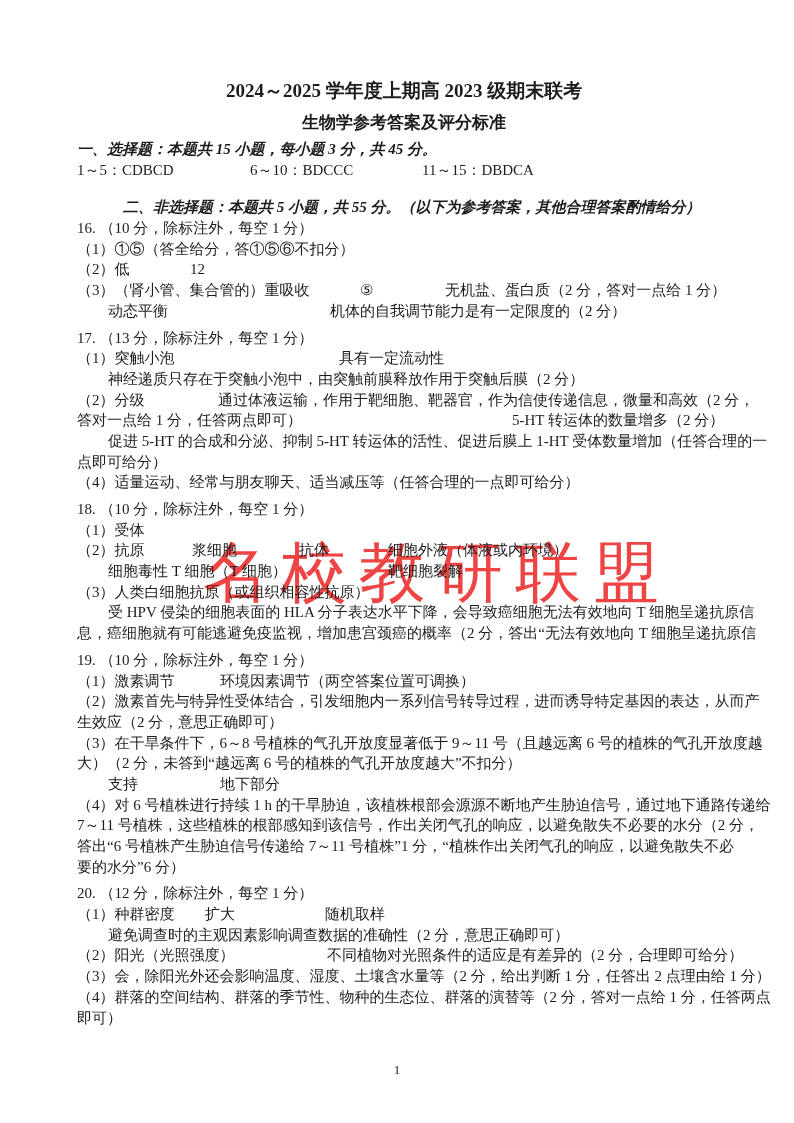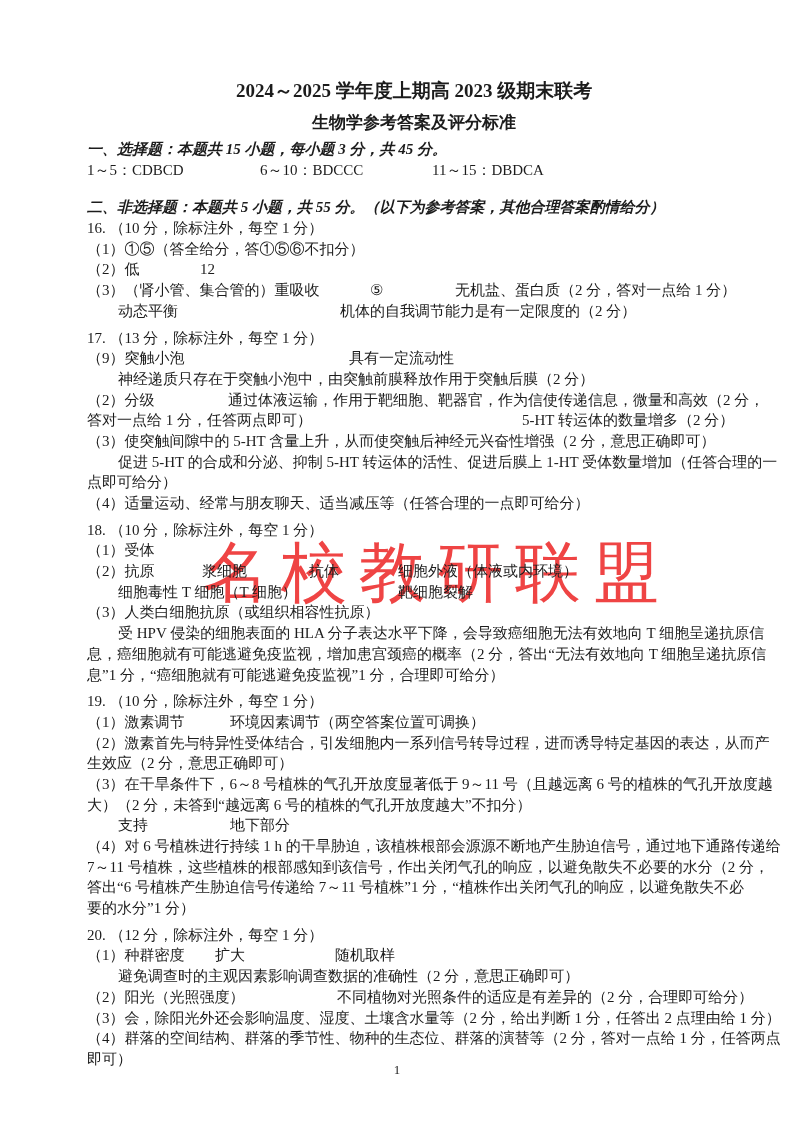--- a/index.html
+++ b/index.html
@@ -5,29 +5,29 @@
   html,body{margin:0;padding:0;background:#e8e8e8;}
   .page{
     position:relative;width:794px;height:1123px;margin:0 auto;background:#ffffff;
     overflow:hidden;font-family:"Liberation Serif","DejaVu Serif",serif;color:#1c1c1c;
   }
   .watermark{
     position:absolute;left:203px;top:528px;z-index:0;
     font-size:66px;letter-spacing:12px;color:#ef4444;white-space:nowrap;
     font-family:"Liberation Serif","DejaVu Serif",serif;
   }
-  .content{position:absolute;left:87px;top:76px;width:654px;z-index:1;}
+  .content{position:absolute;left:77px;top:76px;width:654px;z-index:1;}
   .title1{text-align:center;font-weight:bold;font-size:19px;line-height:30px;white-space:nowrap;}
   .title2{text-align:center;font-weight:bold;font-size:17px;line-height:33px;white-space:nowrap;}
   .line{font-size:15px;line-height:20.7px;height:20.7px;white-space:nowrap;}
   .bold{font-weight:bold;font-style:italic;}
   .seg{display:inline-block;box-sizing:border-box;vertical-align:top;}
   .pind{padding-left:31px;}
   .qhead{margin-top:6px;}
-  .sgap{margin-top:17px;}
+  .sgap{margin-top:17px;margin-left:46px;}
   .footer{position:absolute;left:0;right:0;top:1062px;text-align:center;
     font-size:13px;color:#1c1c1c;z-index:1;}
 </style>
 </head>
 <body>
 
 <div class="page">
 
   <div class="watermark">名校教研联盟</div>
 
@@ -41,49 +41,47 @@
 
     <div class="line bold sgap">二、非选择题：本题共 5 小题，共 55 分。（以下为参考答案，其他合理答案酌情给分）</div>
 
     <div class="line">16. （10 分，除标注外，每空 1 分）</div>
     <div class="line">（1）①⑤（答全给分，答①⑤⑥不扣分）</div>
     <div class="line"><span class="seg" style="width:113px">（2）低</span><span class="seg">12</span></div>
     <div class="line"><span class="seg" style="width:283px">（3）（肾小管、集合管的）重吸收</span><span class="seg" style="width:85px">⑤</span><span class="seg">无机盐、蛋白质（2 分，答对一点给 1 分）</span></div>
     <div class="line"><span class="seg pind" style="width:253px">动态平衡</span><span class="seg">机体的自我调节能力是有一定限度的（2 分）</span></div>
 
     <div class="line qhead">17. （13 分，除标注外，每空 1 分）</div>
-    <div class="line"><span class="seg" style="width:262px">（9）突触小泡</span><span class="seg">具有一定流动性</span></div>
+    <div class="line"><span class="seg" style="width:262px">（1）突触小泡</span><span class="seg">具有一定流动性</span></div>
     <div class="line pind">神经递质只存在于突触小泡中，由突触前膜释放作用于突触后膜（2 分）</div>
     <div class="line"><span class="seg" style="width:141px">（2）分级</span><span class="seg">通过体液运输，作用于靶细胞、靶器官，作为信使传递信息，微量和高效（2 分，</span></div>
     <div class="line"><span class="seg" style="width:435px">答对一点给 1 分，任答两点即可）</span><span class="seg">5-HT 转运体的数量增多（2 分）</span></div>
-    <div class="line">（3）使突触间隙中的 5-HT 含量上升，从而使突触后神经元兴奋性增强（2 分，意思正确即可）</div>
     <div class="line pind">促进 5-HT 的合成和分泌、抑制 5-HT 转运体的活性、促进后膜上 1-HT 受体数量增加（任答合理的一</div>
     <div class="line">点即可给分）</div>
     <div class="line">（4）适量运动、经常与朋友聊天、适当减压等（任答合理的一点即可给分）</div>
 
     <div class="line qhead">18. （10 分，除标注外，每空 1 分）</div>
     <div class="line">（1）受体</div>
     <div class="line"><span class="seg" style="width:115px">（2）抗原</span><span class="seg" style="width:107px">浆细胞</span><span class="seg" style="width:89px">抗体</span><span class="seg">细胞外液（体液或内环境）</span></div>
     <div class="line"><span class="seg pind" style="width:311px">细胞毒性 T 细胞（T 细胞）</span><span class="seg">靶细胞裂解</span></div>
     <div class="line">（3）人类白细胞抗原（或组织相容性抗原）</div>
     <div class="line pind">受 HPV 侵染的细胞表面的 HLA 分子表达水平下降，会导致癌细胞无法有效地向 T 细胞呈递抗原信</div>
     <div class="line">息，癌细胞就有可能逃避免疫监视，增加患宫颈癌的概率（2 分，答出“无法有效地向 T 细胞呈递抗原信</div>
-    <div class="line">息”1 分，“癌细胞就有可能逃避免疫监视”1 分，合理即可给分）</div>
 
     <div class="line qhead">19. （10 分，除标注外，每空 1 分）</div>
     <div class="line"><span class="seg" style="width:143px">（1）激素调节</span><span class="seg">环境因素调节（两空答案位置可调换）</span></div>
     <div class="line">（2）激素首先与特异性受体结合，引发细胞内一系列信号转导过程，进而诱导特定基因的表达，从而产</div>
     <div class="line">生效应（2 分，意思正确即可）</div>
     <div class="line">（3）在干旱条件下，6～8 号植株的气孔开放度显著低于 9～11 号（且越远离 6 号的植株的气孔开放度越</div>
     <div class="line">大）（2 分，未答到“越远离 6 号的植株的气孔开放度越大”不扣分）</div>
     <div class="line"><span class="seg pind" style="width:143px">支持</span><span class="seg">地下部分</span></div>
     <div class="line">（4）对 6 号植株进行持续 1 h 的干旱胁迫，该植株根部会源源不断地产生胁迫信号，通过地下通路传递给</div>
     <div class="line">7～11 号植株，这些植株的根部感知到该信号，作出关闭气孔的响应，以避免散失不必要的水分（2 分，</div>
     <div class="line">答出“6 号植株产生胁迫信号传递给 7～11 号植株”1 分，“植株作出关闭气孔的响应，以避免散失不必</div>
-    <div class="line">要的水分”1 分）</div>
+    <div class="line">要的水分”6 分）</div>
 
     <div class="line qhead">20. （12 分，除标注外，每空 1 分）</div>
     <div class="line"><span class="seg" style="width:128px">（1）种群密度</span><span class="seg" style="width:120px">扩大</span><span class="seg">随机取样</span></div>
     <div class="line pind">避免调查时的主观因素影响调查数据的准确性（2 分，意思正确即可）</div>
     <div class="line"><span class="seg" style="width:250px">（2）阳光（光照强度）</span><span class="seg">不同植物对光照条件的适应是有差异的（2 分，合理即可给分）</span></div>
     <div class="line">（3）会，除阳光外还会影响温度、湿度、土壤含水量等（2 分，给出判断 1 分，任答出 2 点理由给 1 分）</div>
     <div class="line">（4）群落的空间结构、群落的季节性、物种的生态位、群落的演替等（2 分，答对一点给 1 分，任答两点</div>
     <div class="line">即可）</div>
 
   </div>

